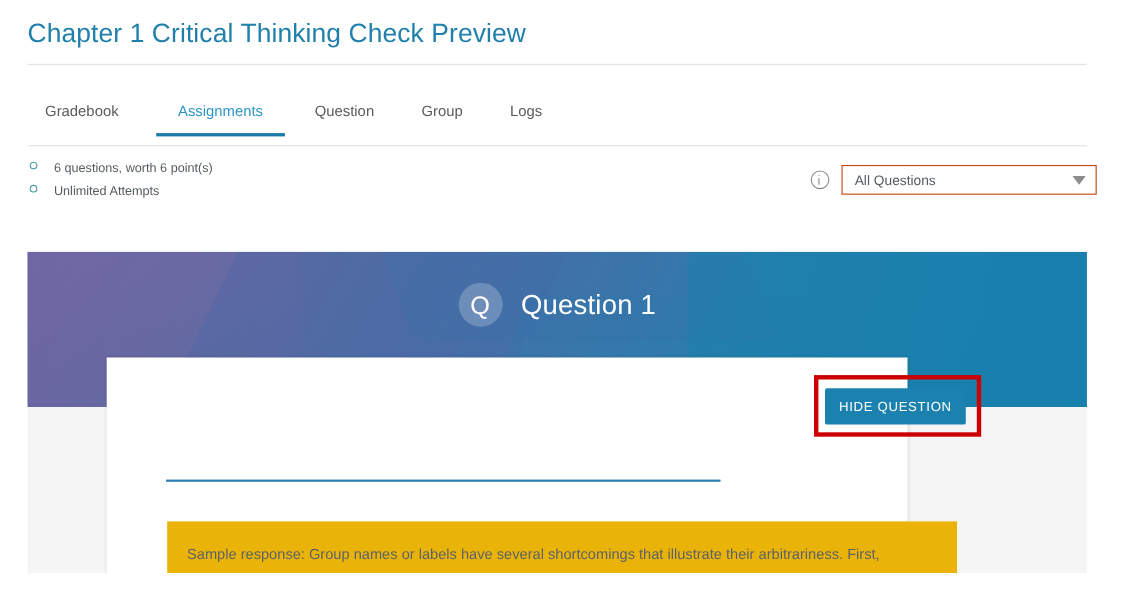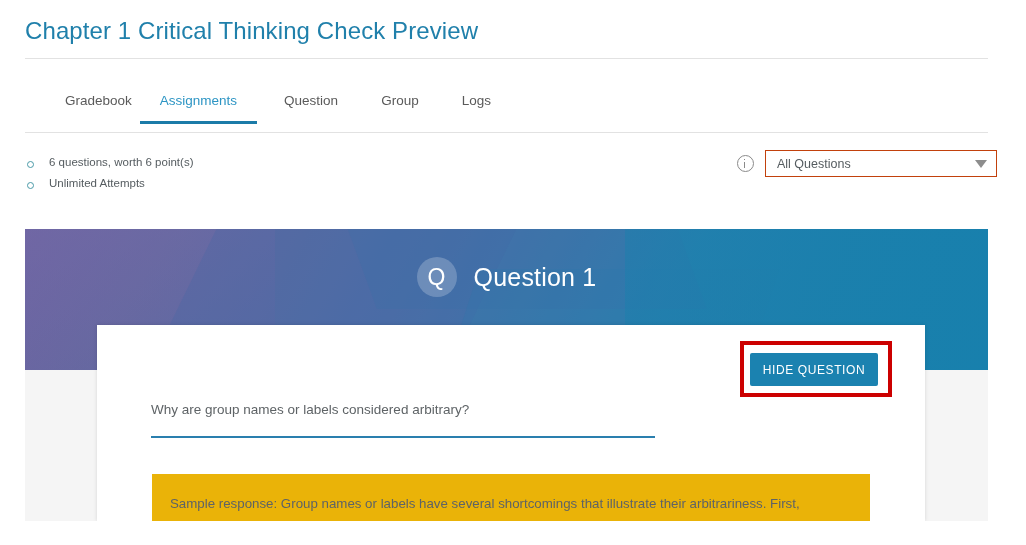--- a/index.html
+++ b/index.html
@@ -62,22 +62,22 @@
   }
   .tab {
     font-size: 13.5px;
     color: #5a5a5a;
     padding: 9px 0 16px 0;
     margin: 0 0 0 0;
     position: relative;
     white-space: nowrap;
     cursor: pointer;
   }
-  .tab.t0 { margin-left: 40px; }
-  .tab.t1 { margin-left: 28px; }
+  .tab.t0 { margin-left: 16px; }
+  .tab.t1 { margin-left: 54px; }
   .tab.t2 { margin-left: 47px; }
   .tab.t3 { margin-left: 43px; }
   .tab.t4 { margin-left: 43px; }
   .tab.active {
     color: #2d95c4;
   }
   .tab.active::after {
     content: "";
     position: absolute;
     left: -20px;
@@ -97,21 +97,21 @@
 
   
   .meta {
     position: absolute;
     left: 25px;
     top: 147px;
     width: 480px;
   }
   .meta-item {
     display: flex;
-    align-items: flex-end;
+    align-items: flex-start;
     height: 21px;
     font-size: 11.5px;
     color: #555c60;
   }
   .meta-bullet {
     width: 5px;
     height: 5px;
     border: 1px solid #4a9aa8;
     border-radius: 50%;
     background: #ffffff;
@@ -253,21 +253,21 @@
     width: 963px;
     height: 151px;
     background: #f5f5f5;
   }
 
   
   .q-card {
     position: absolute;
     left: 97px;
     top: 325px;
-    width: 828px;
+    width: 728px;
     height: 196px;
     background: #ffffff;
     box-shadow: 0 0 4px rgba(0,0,0,0.13);
   }
 
   .hide-btn {
     position: absolute;
     left: 653px;
     top: 28px;
     width: 128px;
@@ -396,21 +396,20 @@
     <div class="banner-head">
       <span class="q-badge">Q</span>
       <span class="q-title">Question 1</span>
     </div>
   </div>
 
   <div class="gray-body"></div>
 
   <div class="q-card">
     <button class="hide-btn">HIDE QUESTION</button>
-    <div class="q-text">Why are group names or labels considered arbitrary?</div>
     <div class="q-underline"></div>
     <div class="sample-box">
       <div class="sample-text">Sample response: Group names or labels have several shortcomings that illustrate their arbitrariness. First,</div>
     </div>
   </div>
 
   <div class="red-box"></div>
 
   <div class="clip-cover"></div>
 </div>

